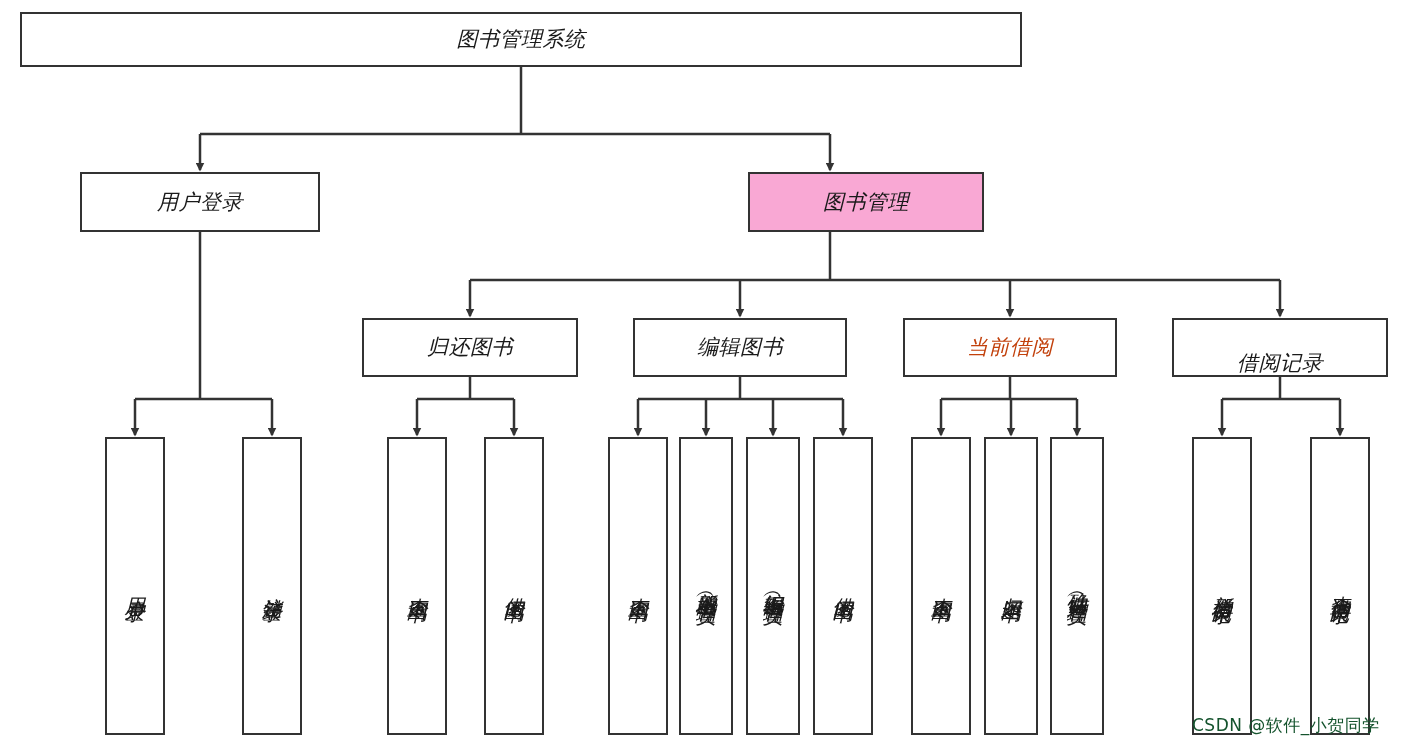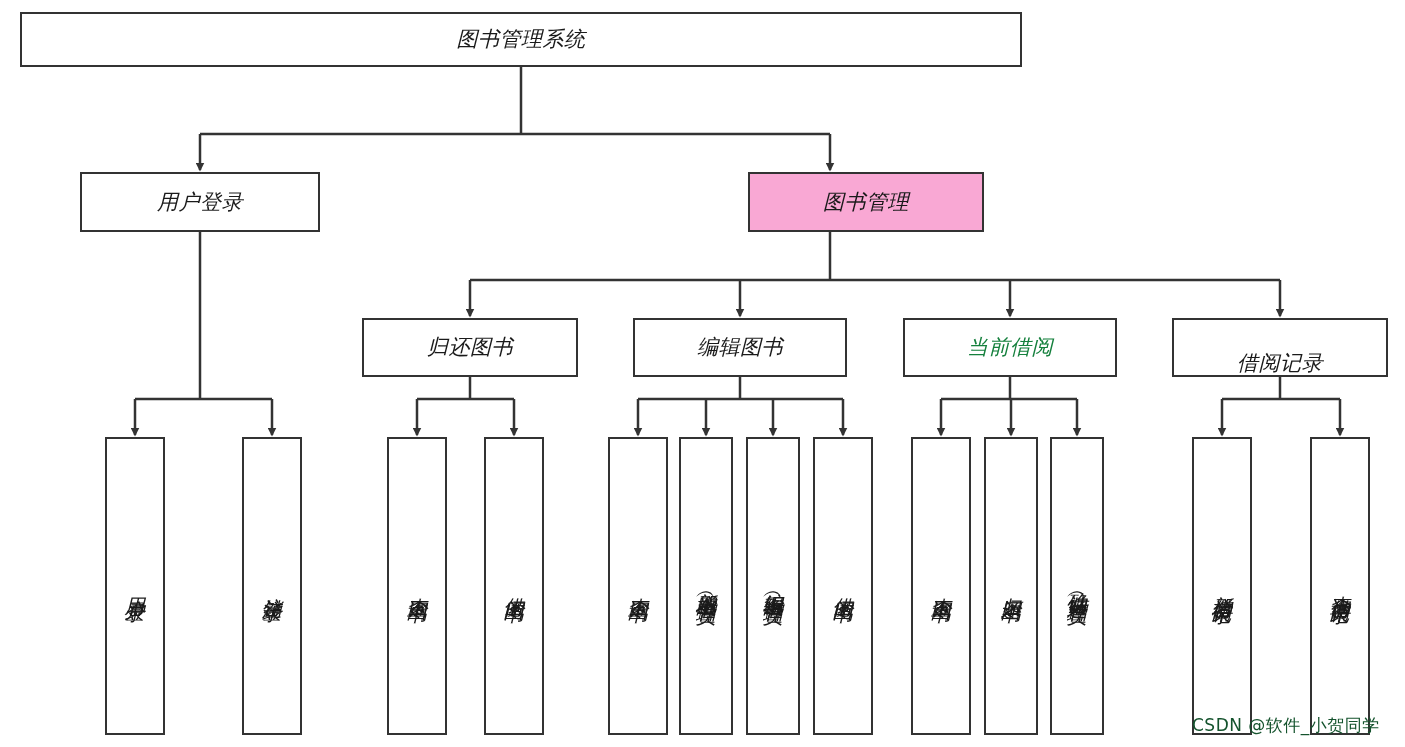--- a/index.html
+++ b/index.html
@@ -125,21 +125,21 @@
       </div>
       <div class="node horizontal" style="left: 748px; top: 172px; width: 236px; height: 60px; border-color: rgb(51, 51, 51); background: #f9a8d4; color: rgb(26, 26, 26);">
         <span class="node-label">图书管理</span>
       </div>
       <div class="node horizontal" style="left: 362px; top: 318px; width: 216px; height: 59px; border-color: rgb(51, 51, 51); background: rgb(255, 255, 255); color: rgb(26, 26, 26);">
         <span class="node-label">归还图书</span>
       </div>
       <div class="node horizontal" style="left: 633px; top: 318px; width: 214px; height: 59px; border-color: rgb(51, 51, 51); background: rgb(255, 255, 255); color: rgb(26, 26, 26);">
         <span class="node-label">编辑图书</span>
       </div>
-      <div class="node horizontal" style="left: 903px; top: 318px; width: 214px; height: 59px; border-color: rgb(51, 51, 51); background: rgb(255, 255, 255); color: #15803d;">
+      <div class="node horizontal" style="left: 903px; top: 318px; width: 214px; height: 59px; border-color: rgb(51, 51, 51); background: rgb(255, 255, 255); color: #c2410c;">
         <span class="node-label">当前借阅</span>
       </div>
       <div class="node horizontal" style="left: 1172px; top: 318px; width: 216px; height: 59px; border-color: rgb(51, 51, 51); background: rgb(255, 255, 255); color: rgb(26, 26, 26); align-items: flex-end;">
         <span class="node-label">借阅记录</span>
       </div>
       <div class="node vertical" style="left: 105px; top: 437px; width: 60px; height: 298px; border-color: rgb(51, 51, 51); background: rgb(255, 255, 255); color: rgb(26, 26, 26);">
         <span class="node-label">用户登录</span>
       </div>
       <div class="node vertical" style="left: 242px; top: 437px; width: 60px; height: 298px; border-color: rgb(51, 51, 51); background: rgb(255, 255, 255); color: rgb(26, 26, 26);">
         <span class="node-label">注销登录</span>

